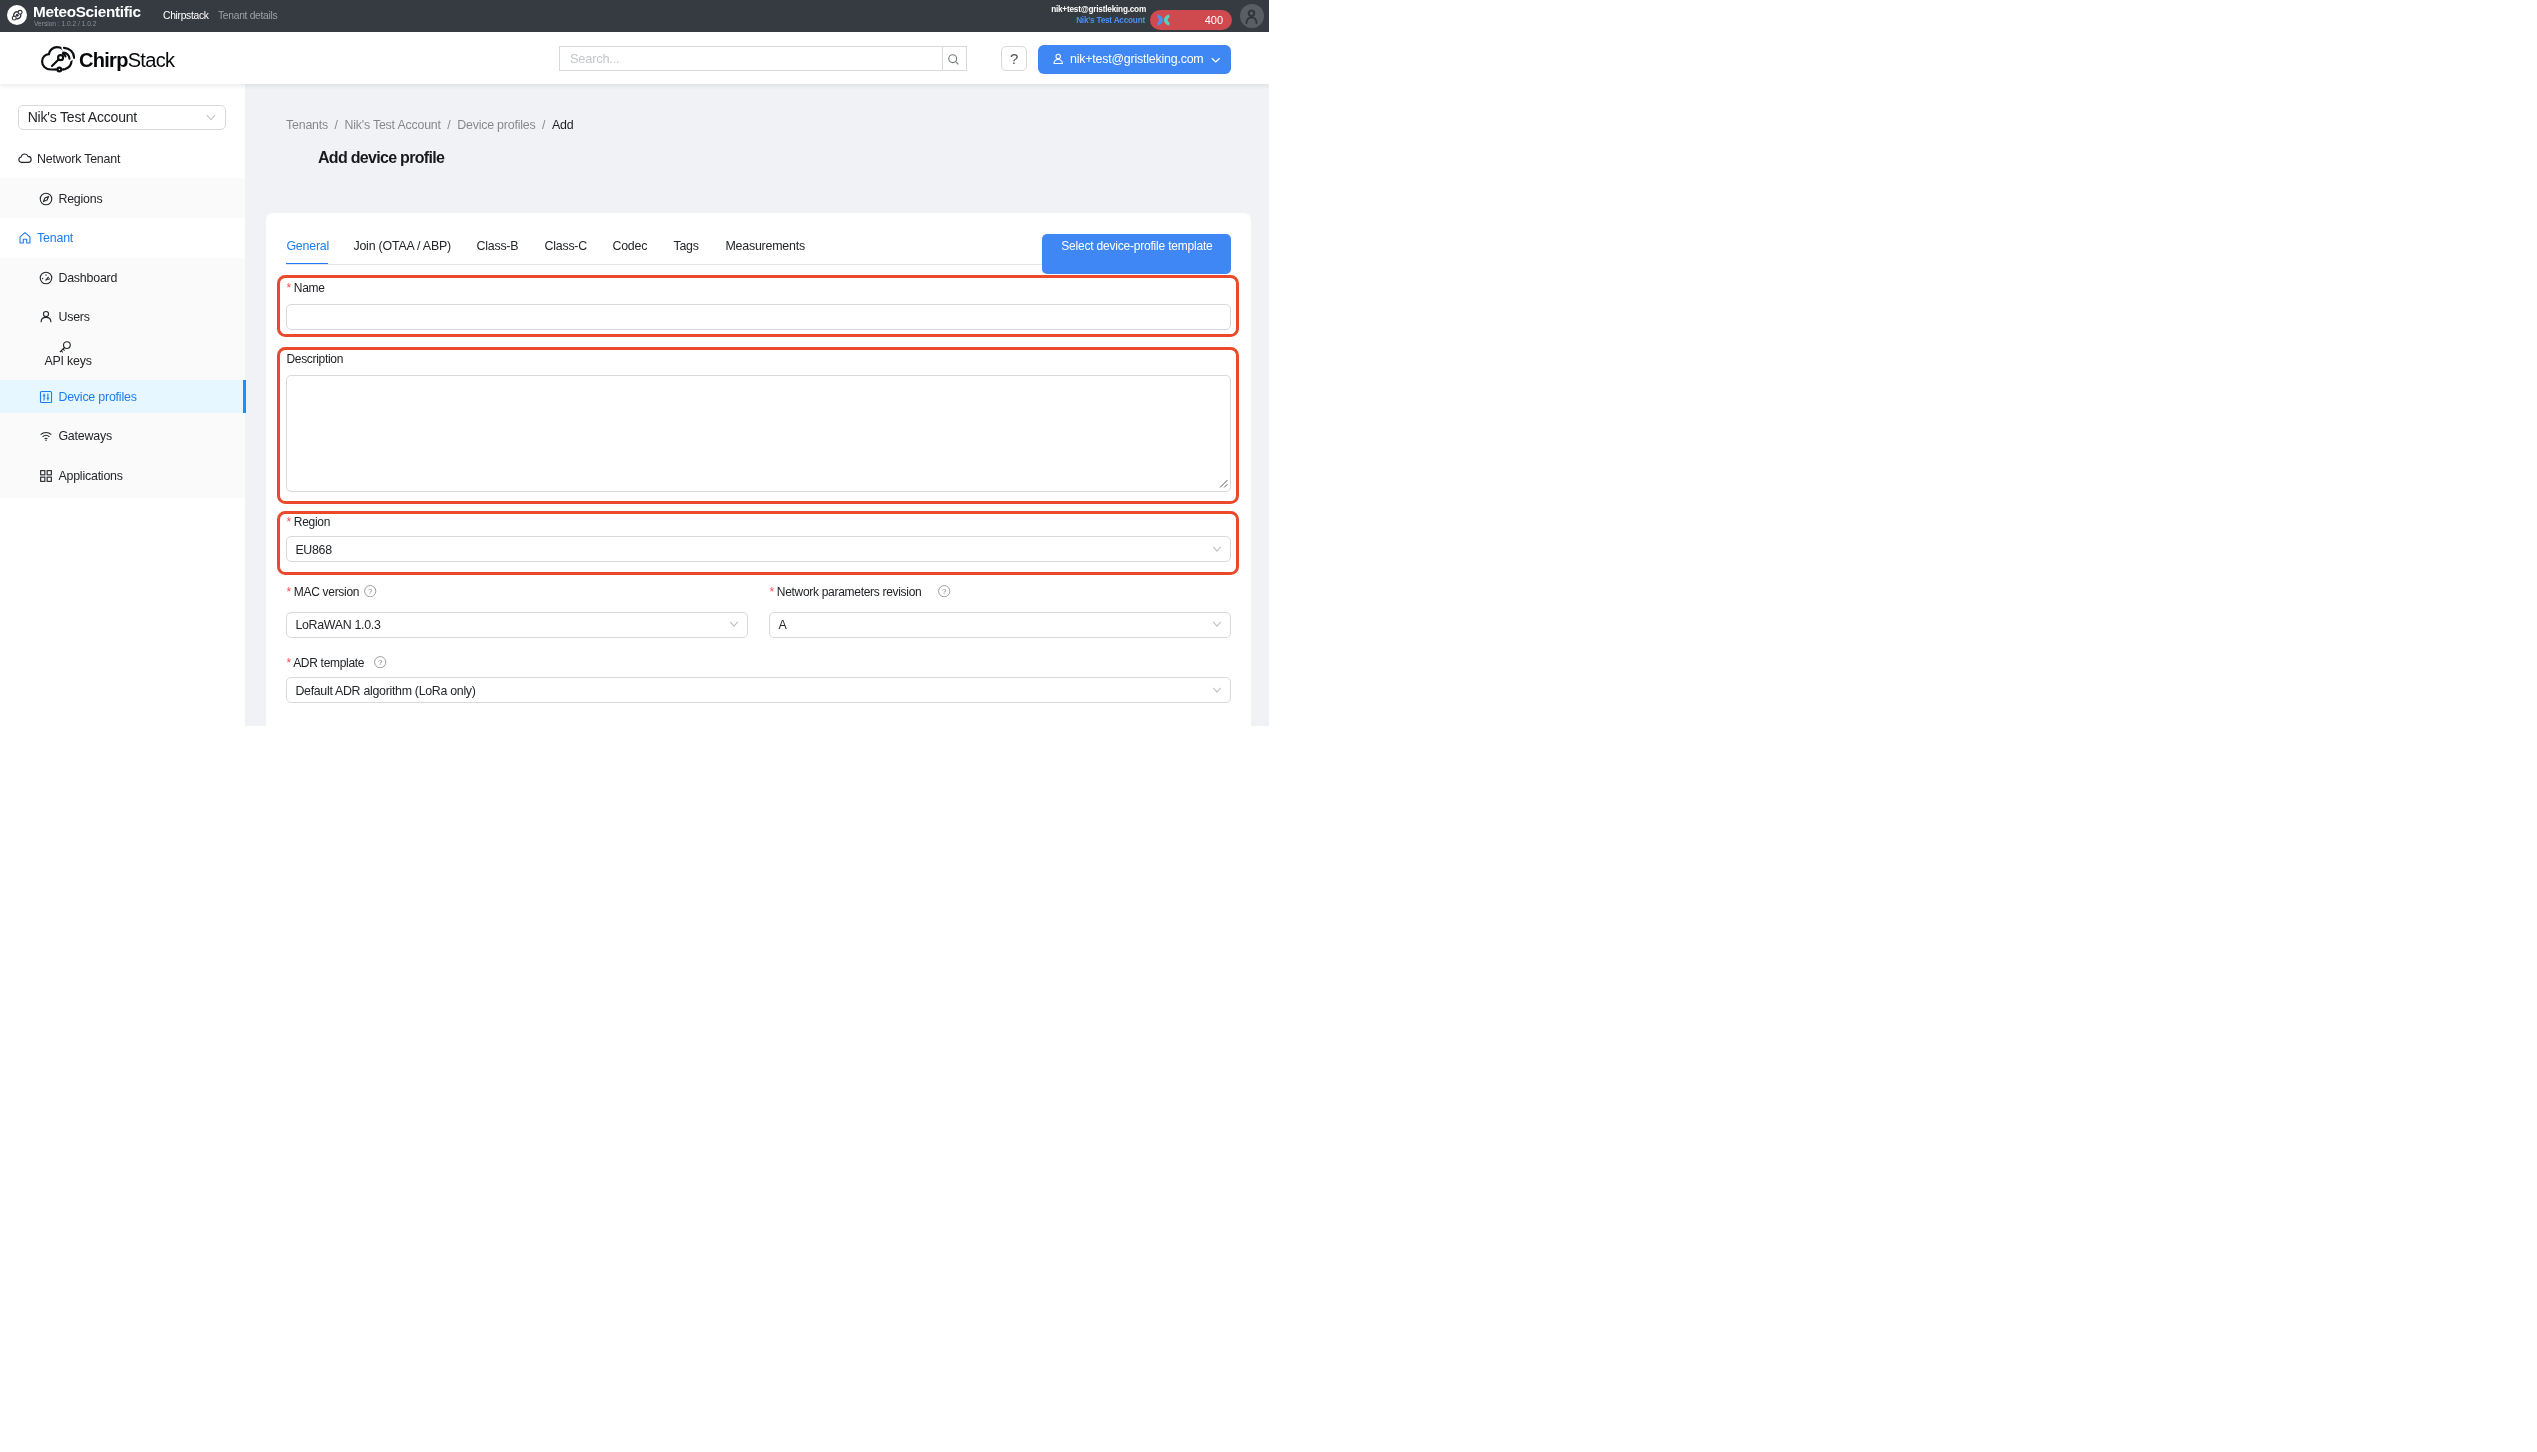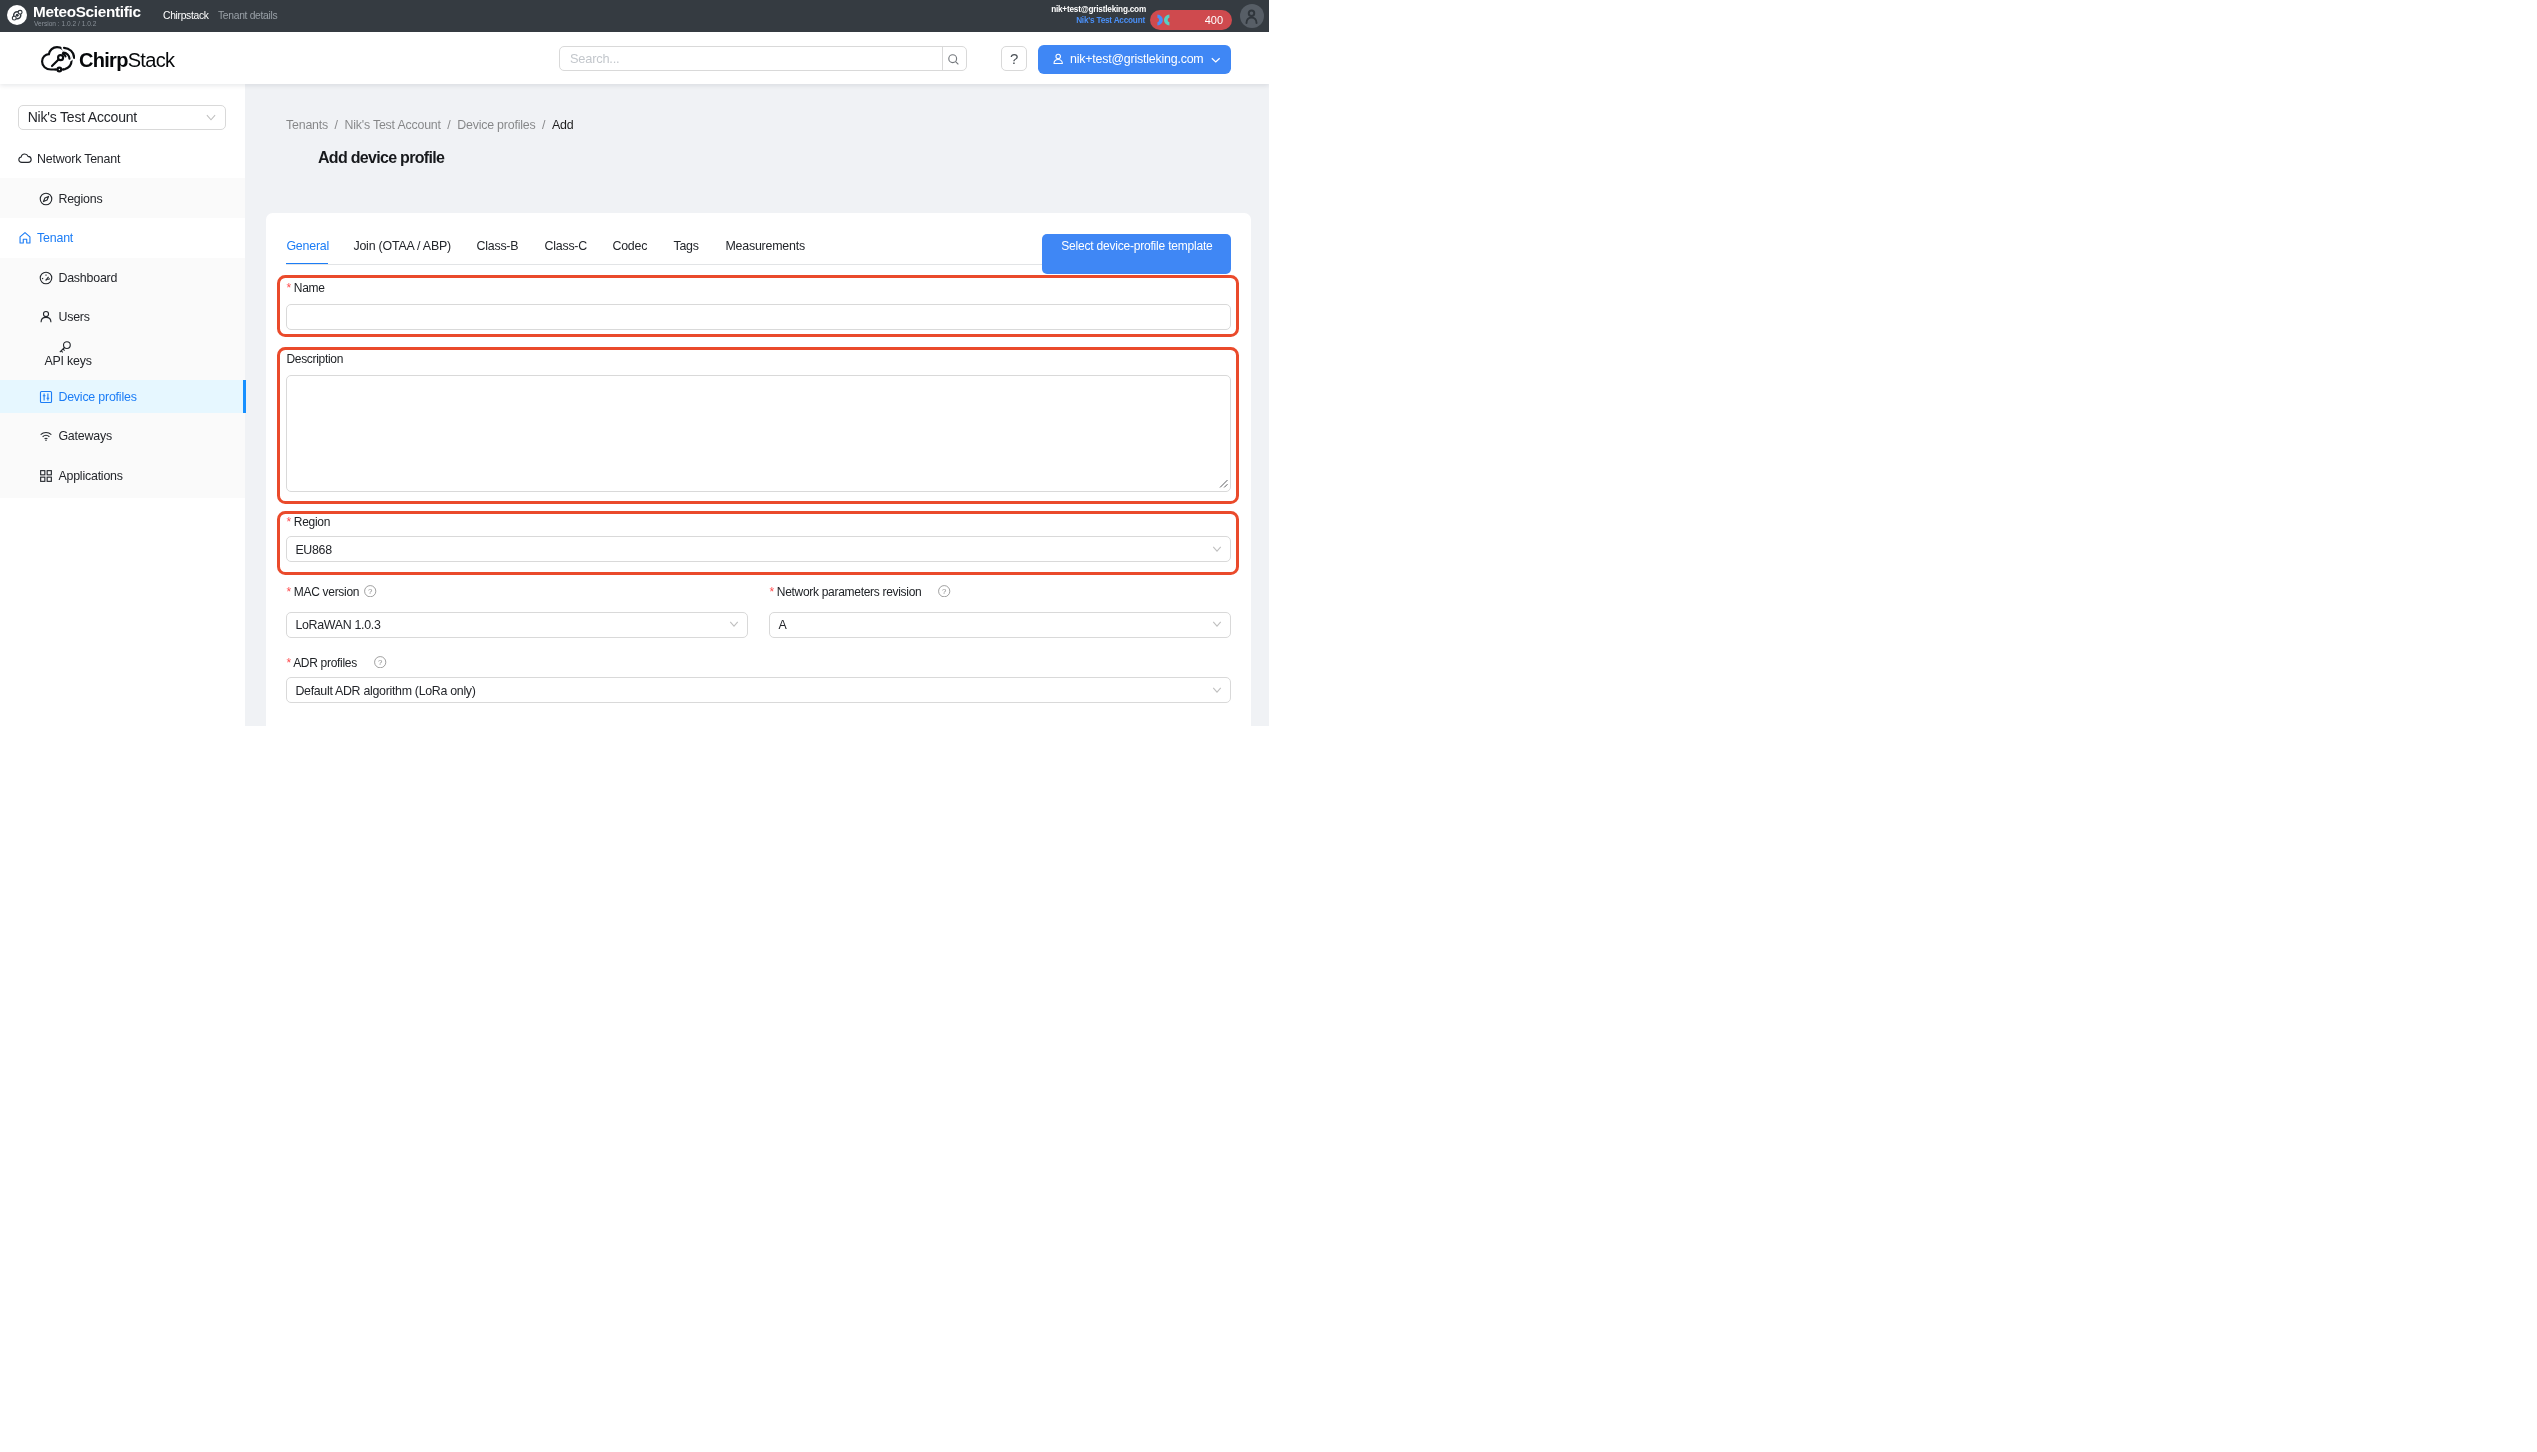--- a/index.html
+++ b/index.html
@@ -18,21 +18,21 @@
   #tb-account { position:absolute; right:124px; top:15.7px; color:#4a90f7; font-size:8.2px; font-weight:600; letter-spacing:-0.2px; }
   #dc-pill { position:absolute; left:1150px; top:10px; width:82px; height:20px; border-radius:10.3px; background:#cf4a4e; }
   #dc-400 { position:absolute; right:9px; top:3.7px; color:#fff; font-size:11px; letter-spacing:0; }
   #avatar { position:absolute; left:1240px; top:4.1px; width:24px; height:24px; border-radius:50%; background:#575e66; }
 
   
   #header { position:absolute; left:0; top:31px; width:1269px; height:53px; background:#fff; box-shadow:0 1.6px 5px rgba(0,21,41,0.10); }
   #cs-logo { position:absolute; left:40px; top:14px; width:35px; height:30px; }
   #cs-logotype { position:absolute; left:79px; top:18px; font-size:20px; color:#06080a; letter-spacing:-0.7px; }
   #cs-logotype b { font-weight:700; }
-  #search { position:absolute; left:559px; top:14.7px; width:408px; height:25.6px; border:0.8px solid #d9d9d9; border-radius:5px; }
+  #search { position:absolute; left:559px; top:14.7px; width:408px; height:25.6px; border:0.8px solid #d9d9d9; border-radius:0; }
   #search .sep { position:absolute; right:23px; top:0; width:0.8px; height:24px; background:#d9d9d9; }
   #search .ph { position:absolute; left:10px; top:4.5px; color:#c3c7cc; font-size:12.8px; }
   #helpbtn { position:absolute; left:1001px; top:14.7px; width:26px; height:25.6px; border:0.8px solid #d9d9d9; border-radius:5px; color:#4b5157; font-size:15px; text-align:center; line-height:23px; }
   #userbtn { position:absolute; left:1038px; top:14px; width:193px; height:29px; background:#3f87f5; border-radius:5.8px; color:#fff; }
   #userbtn .txt { position:absolute; left:32px; top:7px; font-size:12.4px; letter-spacing:-0.2px; }
 
   
   #sidebar { position:absolute; left:0; top:84px; width:245px; height:642px; background:#fff; }
   #acct-select { position:absolute; left:17.7px; top:20.6px; width:208px; height:25px; border:0.8px solid #d9d9d9; border-radius:5px; }
   #acct-select .txt { position:absolute; left:9px; top:3.3px; font-size:14px; letter-spacing:-0.2px; color:#24262b; }
@@ -117,21 +117,21 @@
       <div class="fval" style="left:29px; top:405px;">LoRaWAN 1.0.3</div>
       <svg class="chev" style="left:463px; top:406px;" viewBox="0 0 12 12" fill="none" stroke="#bfbfbf" stroke-width="1.3">
           <path d="M1.5 3.5 L6 8.5 L10.5 3.5"></path>
         </svg>
       <div class="finput" style="left:503px; top:399px; height:25.6px; width:462px;"></div>
       <div class="fval" style="left:512px; top:405px;">A</div>
       <svg class="chev" style="left:946px; top:406px;" viewBox="0 0 12 12" fill="none" stroke="#bfbfbf" stroke-width="1.3">
           <path d="M1.5 3.5 L6 8.5 L10.5 3.5"></path>
         </svg>
 
-      <div class="formlabel req" style="left:20px; top:443px;">ADR profiles</div>
+      <div class="formlabel req" style="left:20px; top:443px;">ADR template</div>
       <svg class="qicon" style="left:108px; top:443px;" viewBox="0 0 15 15">
           <circle cx="7.5" cy="7.5" r="6.8" fill="none" stroke="#9b9b9b" stroke-width="1.15"></circle>
           <text x="7.5" y="10.8" text-anchor="middle" font-size="9.5" fill="#8c8c8c" font-family="Liberation Sans">?</text>
         </svg>
       <div class="finput" style="top:464px; height:25.6px;"></div>
       <div class="fval" style="left:29px; top:471px;">Default ADR algorithm (LoRa only)</div>
       <svg class="chev" style="left:946px; top:472px;" viewBox="0 0 12 12" fill="none" stroke="#bfbfbf" stroke-width="1.3">
           <path d="M1.5 3.5 L6 8.5 L10.5 3.5"></path>
         </svg>
 

